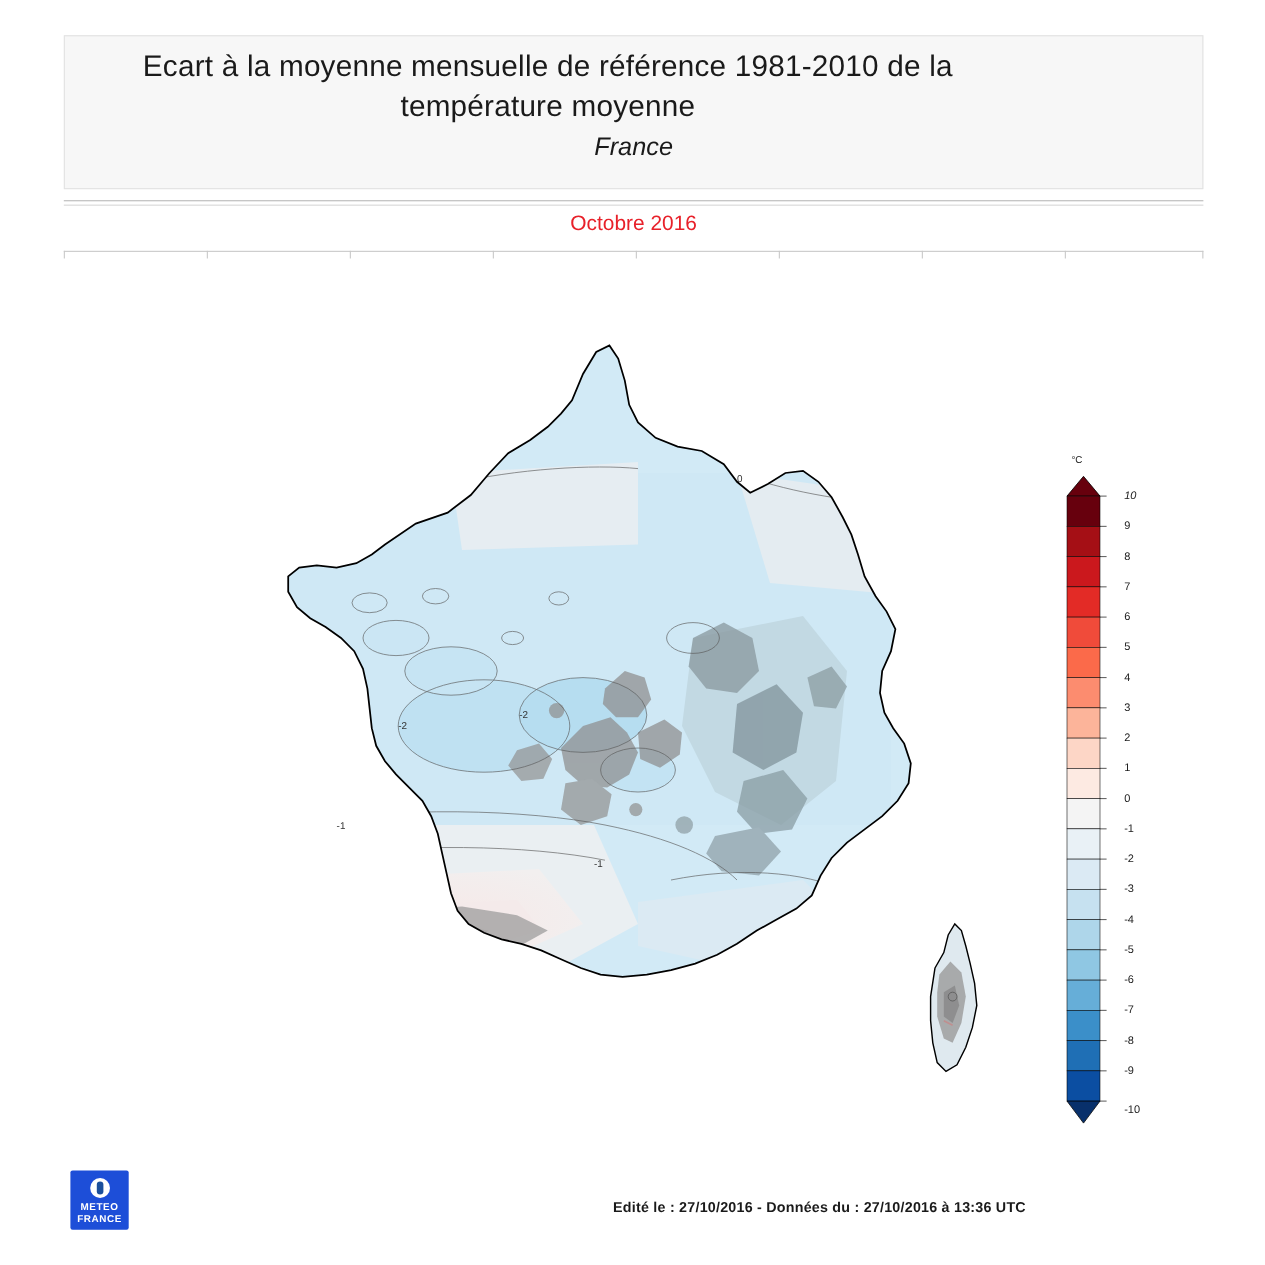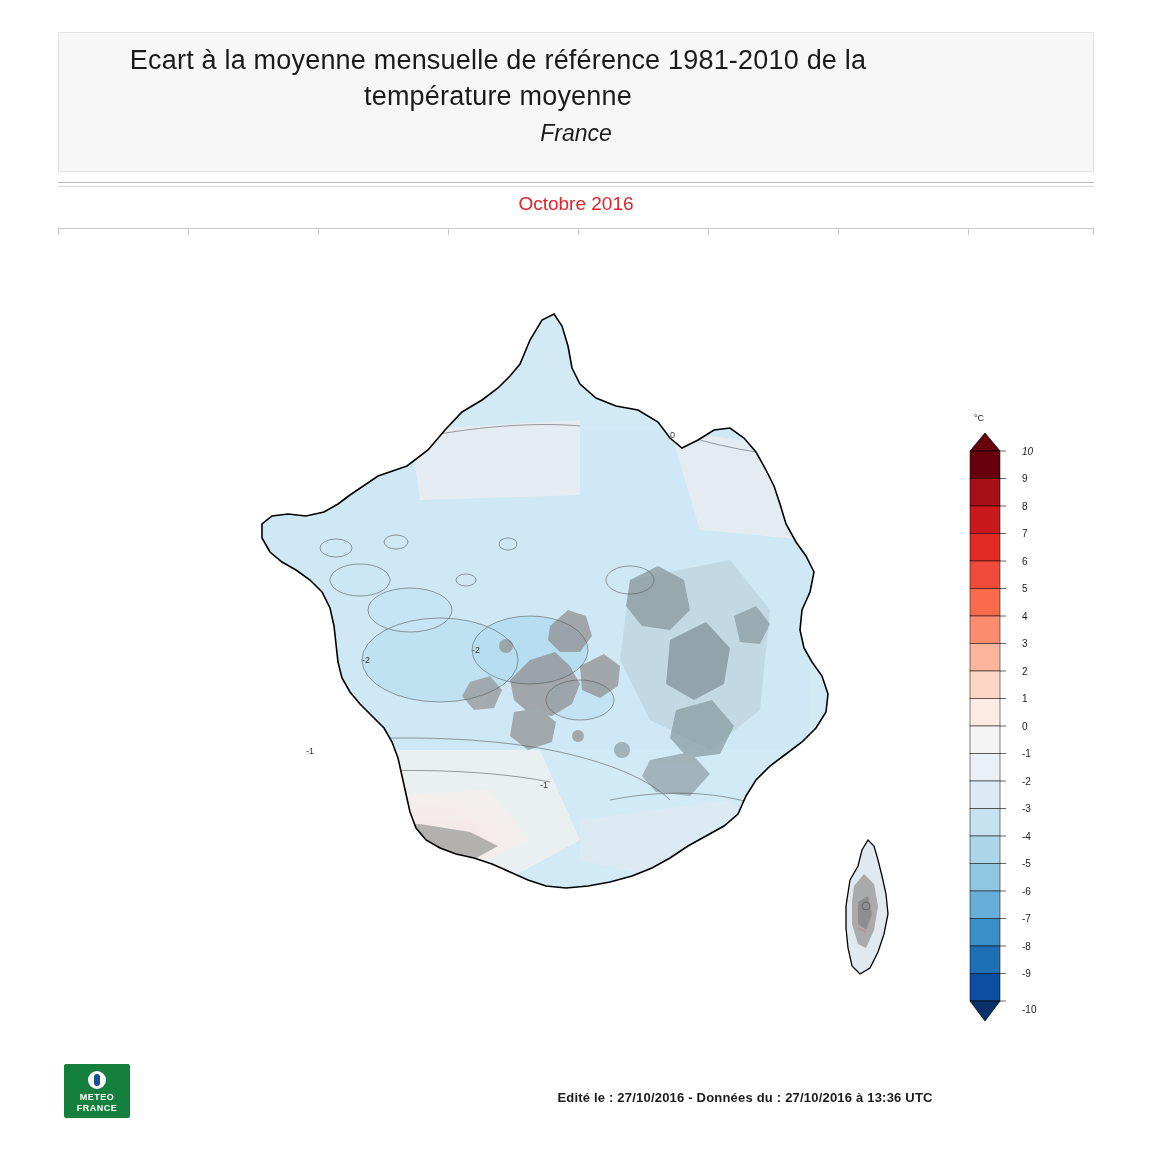--- a/index.html
+++ b/index.html
@@ -120,23 +120,23 @@
     font-size: 10px;
     color: #1a1a1a;
     line-height: 10px;
   }
 
   
   #logo {
     position: absolute;
     left: 64px;
     top: 1064px;
-    width: 66px;
+    width: 53px;
     height: 54px;
-    background: #15803d;
+    background: #1d4ed8;
     border-radius: 2px;
   }
   #logo-circle {
     position: absolute;
     left: 50%;
     top: 7px;
     margin-left: -9px;
     width: 18px;
     height: 18px;
     border-radius: 50%;

